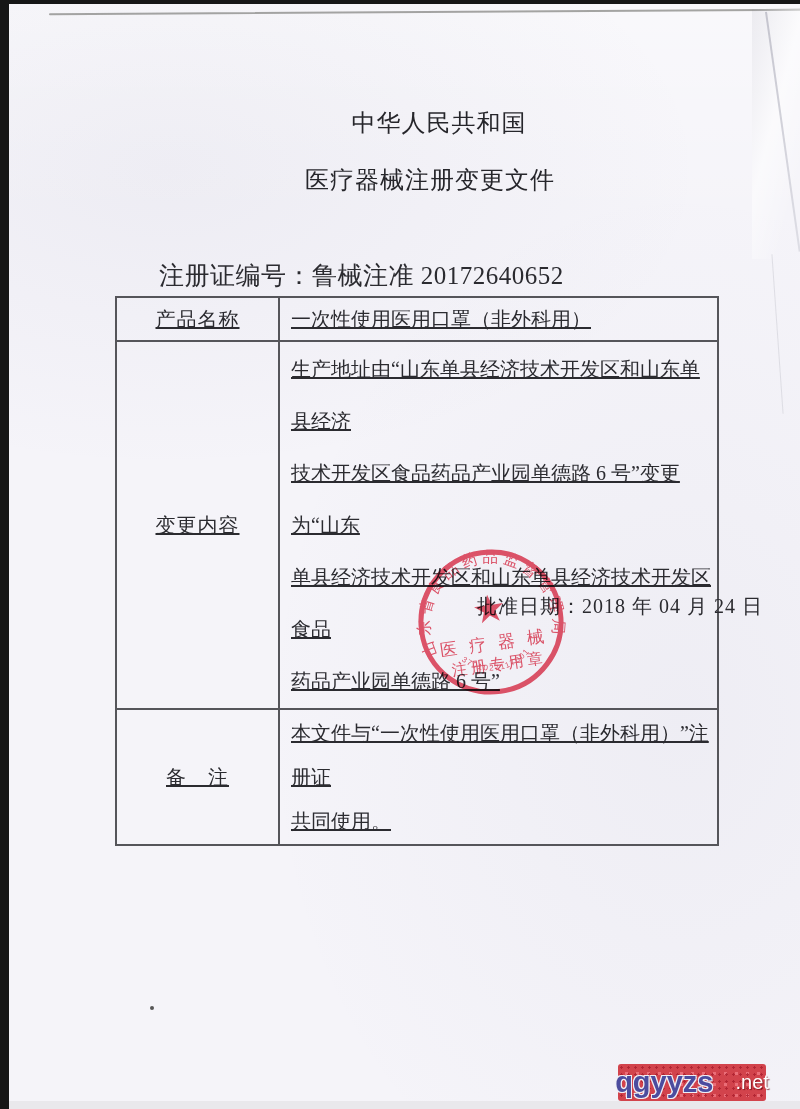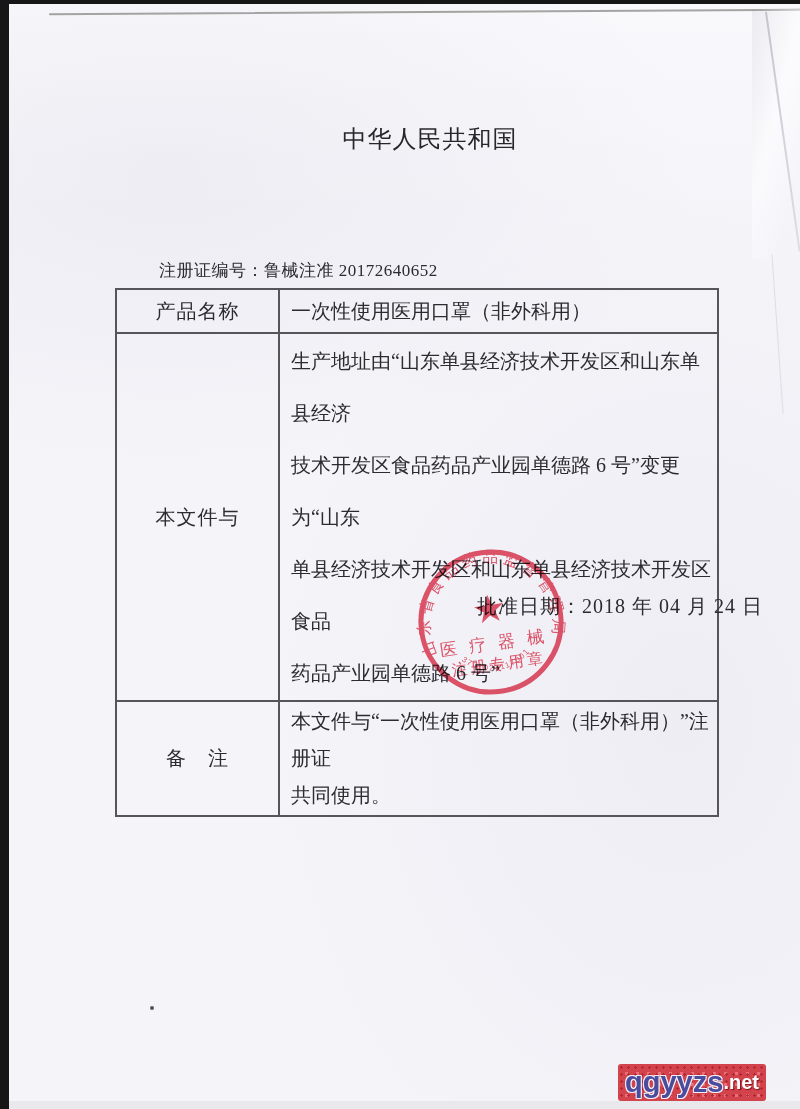--- a/index.html
+++ b/index.html
@@ -38,41 +38,41 @@
   }
   .speck{
     position:absolute;left:141px;top:1002px;width:4px;height:4px;
     background:#3a3a3a;border-radius:50%;opacity:.85;
   }
   .title{
     position:absolute;left:421px;transform:translateX(-50%);
     white-space:nowrap;color:#26262b;font-size:24px;line-height:30px;
     letter-spacing:1px;font-weight:500;
   }
-  .title.l1{top:120px;}
+  .title.l1{top:104px;margin-left:9px;}
   .title.l2{top:161px;}
   .regline{
-    position:absolute;left:150px;top:255px;font-size:17px;color:#2b2b30;
+    position:absolute;left:150px;top:255px;font-size:25px;color:#2b2b30;
     white-space:nowrap;letter-spacing:0.5px;
   }
   table.doc-table{
-    position:absolute;left:106px;top:284px;width:604px;height:290px;
+    position:absolute;left:106px;top:292px;width:604px;height:290px;
     border-collapse:collapse;table-layout:fixed;
-    font-size:20px;color:#2b2b30;
+    font-size:20px;color:#2b2b30;text-decoration:underline;
   }
   table.doc-table td{
     border:2px solid #55555a;vertical-align:middle;
   }
   td.lbl{width:159px;text-align:center;letter-spacing:1px;}
   td.val{padding-left:11px;padding-right:6px;white-space:pre-line;}
   tr.r1{height:44px;}
   tr.r2{height:160px;}
   tr.r2 td.val{line-height:52px;}
   tr.r3{height:84px;}
-  tr.r3 td.val{line-height:37px;}
+  tr.r3 td.val{line-height:44px;}
   .footer-dept{
     position:absolute;left:118px;top:589px;font-size:18px;color:#2b2b30;
     white-space:nowrap;letter-spacing:0.5px;
   }
   .footer-date{
     position:absolute;left:468px;top:589px;font-size:20px;color:#2b2b30;
     white-space:nowrap;letter-spacing:1px;
   }
   .seal{
     position:absolute;left:403px;top:539px;width:158px;height:158px;
@@ -91,47 +91,49 @@
     border-radius:3px;
     display:flex;align-items:center;justify-content:center;
     font-family:"Liberation Sans","DejaVu Sans",sans-serif;
     white-space:nowrap;
   }
   .wm-main{
     color:#4c4c9e;font-weight:bold;font-size:29px;letter-spacing:0;
     text-shadow:1px 1px 0 #efeff5, -1px -1px 0 #efeff5, 1px -1px 0 #efeff5, -1px 1px 0 #efeff5;
   }
   .wm-suffix{
-    color:#ffffff;font-weight:bold;font-size:20px;
+    color:#ffffff;font-weight:normal;font-size:20px;
     text-shadow:1px 1px 1px rgba(100,0,10,0.7);
+    padding-left:22px;
   }
 </style>
 </head>
 <body>
 
 <div class="paper">
   <div class="edge-top"></div>
   <div class="fold-shade"></div>
   <div class="fold-line"></div>
   <div class="curve-line"></div>
   <div class="bottom-strip"></div>
   <div class="speck"></div>
 
   <div class="title l1">中华人民共和国</div>
+  <div class="title l2">医疗器械注册变更文件</div>
 
   <div class="regline"><span>注册证编号：</span><span>鲁械注准 20172640652</span></div>
 
   <table class="doc-table">
     <tbody>
         <tr class="r1">
       <td class="lbl">产品名称</td>
       <td class="val">一次性使用医用口罩（非外科用）</td>
     </tr>
     <tr class="r2">
-      <td class="lbl">本文件与</td>
+      <td class="lbl">变更内容</td>
       <td class="val">生产地址由“山东单县经济技术开发区和山东单县经济
 技术开发区食品药品产业园单德路 6 号”变更为“山东
 单县经济技术开发区和山东单县经济技术开发区食品
 药品产业园单德路 6 号”</td>
     </tr>
     <tr class="r3">
       <td class="lbl">备　注</td>
       <td class="val">本文件与“一次性使用医用口罩（非外科用）”注册证
 共同使用。</td>
     </tr>

